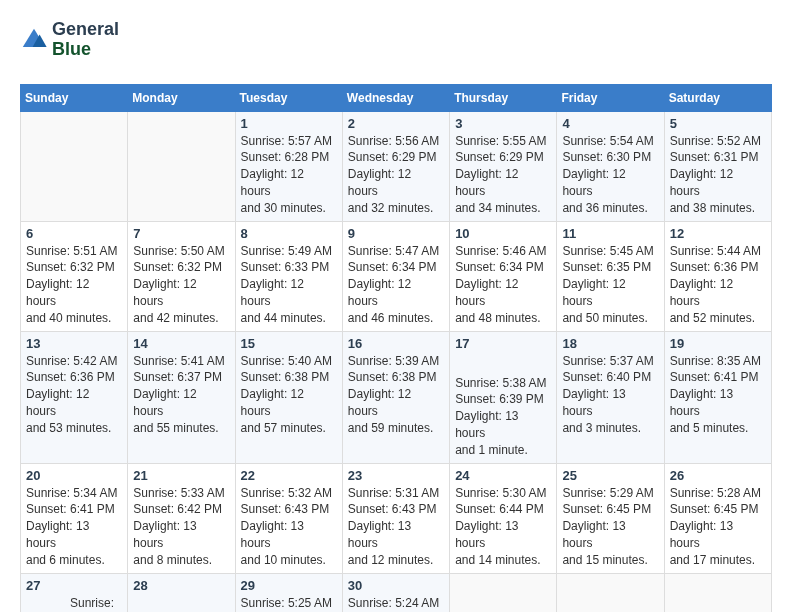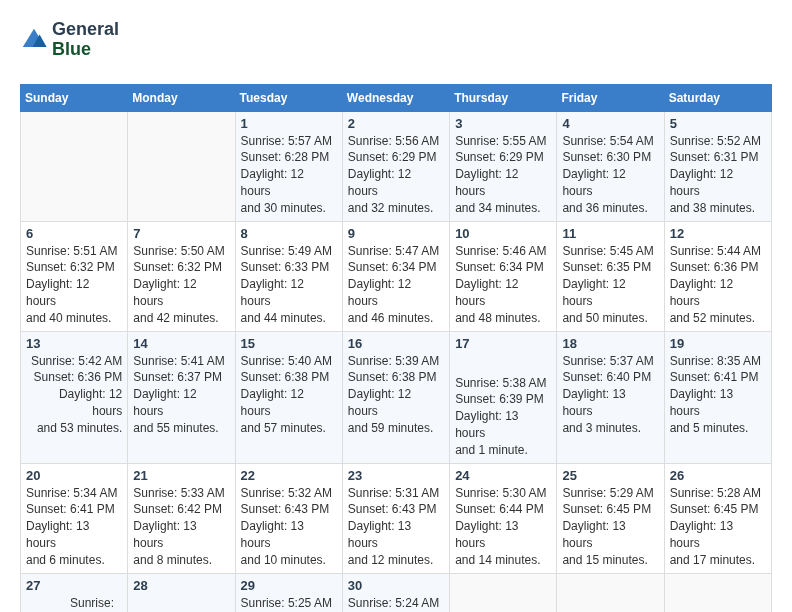--- a/index.html
+++ b/index.html
@@ -211,21 +211,21 @@
           <div class="day-number">12</div>
           <div class="day-info" style="white-space: pre-line;">Sunrise: 5:44 AM
 Sunset: 6:36 PM
 Daylight: 12 hours
 and 52 minutes.</div>
         </td>
       </tr>
       <tr>
         <td>
           <div class="day-number">13</div>
-          <div class="day-info" style="white-space: pre-line; text-align: right;">Sunrise: 5:42 AM
+          <div class="day-info" style="white-space: pre-line;">Sunrise: 5:42 AM
 Sunset: 6:36 PM
 Daylight: 12 hours
 and 53 minutes.</div>
         </td>
         <td>
           <div class="day-number">14</div>
           <div class="day-info" style="white-space: pre-line;">Sunrise: 5:41 AM
 Sunset: 6:37 PM
 Daylight: 12 hours
 and 55 minutes.</div>

